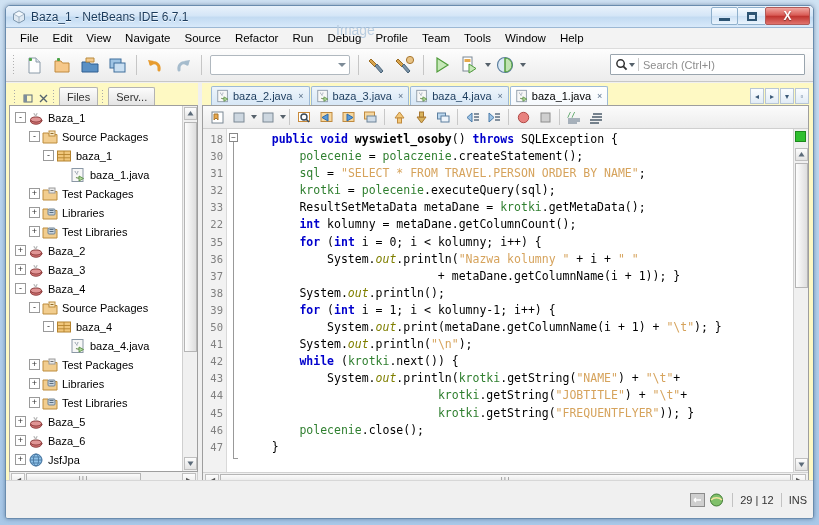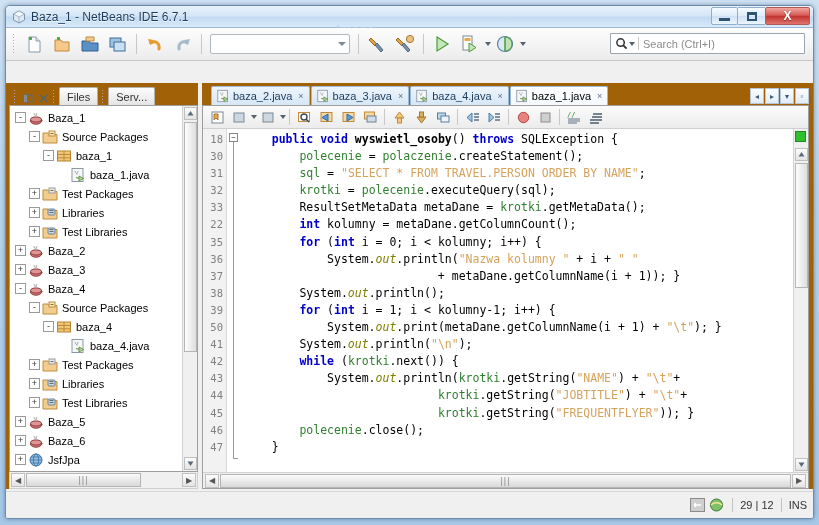--- a/index.html
+++ b/index.html
@@ -124,21 +124,21 @@
     padding-left:4px;
     border-radius:1px;
   }
   .search-txt{ color:#8d8d8d; font-size:11px; margin-left:4px;}
   .search-div{width:1px;height:13px;background:#c9c9c9;margin-left:3px;}
 
   
   .main{
     position:absolute; left:0; top:77px; right:0; bottom:29px;
     display:flex;
-    background:#a16207;
+    background:#fef9c3;
   }
   .left-pane{
     width:192px; flex:0 0 auto;
     display:flex; flex-direction:column;
     padding:2px 0 0 3px;
   }
   .pane-tabs{
     height:20px; display:flex; align-items:flex-end;
     padding-left:2px;
   }
@@ -296,21 +296,21 @@
     height:16px;background:#f0f0f0;border-top:1px solid #d2d2d2;
     display:flex;align-items:center;padding:0 1px;
   }
   .errmark{
     position:absolute; right:2px; top:2px; width:11px;height:11px; background:#2fbf2f;
     border:1px solid #1c8a1c;
   }
 
   
   .statusbar{
-    position:absolute;left:0;right:0;bottom:0;height:27px;
+    position:absolute;left:0;right:0;bottom:0;height:38px;
     background:#f0f0f0;
     border-top:1px solid #d7d7d7;
     display:flex;align-items:center;
     padding:0 6px;
   }
   .sb-left{flex:1;}
   .sb-group{display:flex;align-items:center;}
   .sb-ico{width:17px;height:16px;margin-left:2px;display:flex;align-items:center;justify-content:center;}
   .sb-sep{width:1px;height:14px;background:#c2c2c2;margin:0 7px;}
   .sb-text{font-size:11px;color:#333;}
@@ -335,20 +335,35 @@
         <div class="wbtn">
             <i class="minglyph"></i>
           </div>
         <div class="wbtn mid">
             <i class="maxglyph"></i>
           </div>
         <div class="wbtn close">X</div>
       </div>
     </div>
 
+    <div class="menubar">
+      <div class="menu-item">File</div>
+      <div class="menu-item">Edit</div>
+      <div class="menu-item">View</div>
+      <div class="menu-item">Navigate</div>
+      <div class="menu-item">Source</div>
+      <div class="menu-item">Refactor</div>
+      <div class="menu-item">Run</div>
+      <div class="menu-item">Debug</div>
+      <div class="menu-item">Profile</div>
+      <div class="menu-item">Team</div>
+      <div class="menu-item">Tools</div>
+      <div class="menu-item">Window</div>
+      <div class="menu-item">Help</div>
+    </div>
 
     <div class="toolbar">
       <div class="tb-grip"></div>
 
       <div class="tb-btn">
         <svg width="20" height="20" viewBox="0 0 20 20">
           <path d="M5 3h7l4 4v11H5z" fill="#fdfdfd" stroke="#8a9aa8" stroke-width="1"></path>
           <path d="M12 3v4h4" fill="#e2e8ee" stroke="#8a9aa8" stroke-width="1"></path>
           <rect x="2" y="2" width="7" height="7" fill="none"></rect>
           <path d="M5 4.5h3M6.5 3v3" stroke="#4ba347" stroke-width="2.2"></path>

